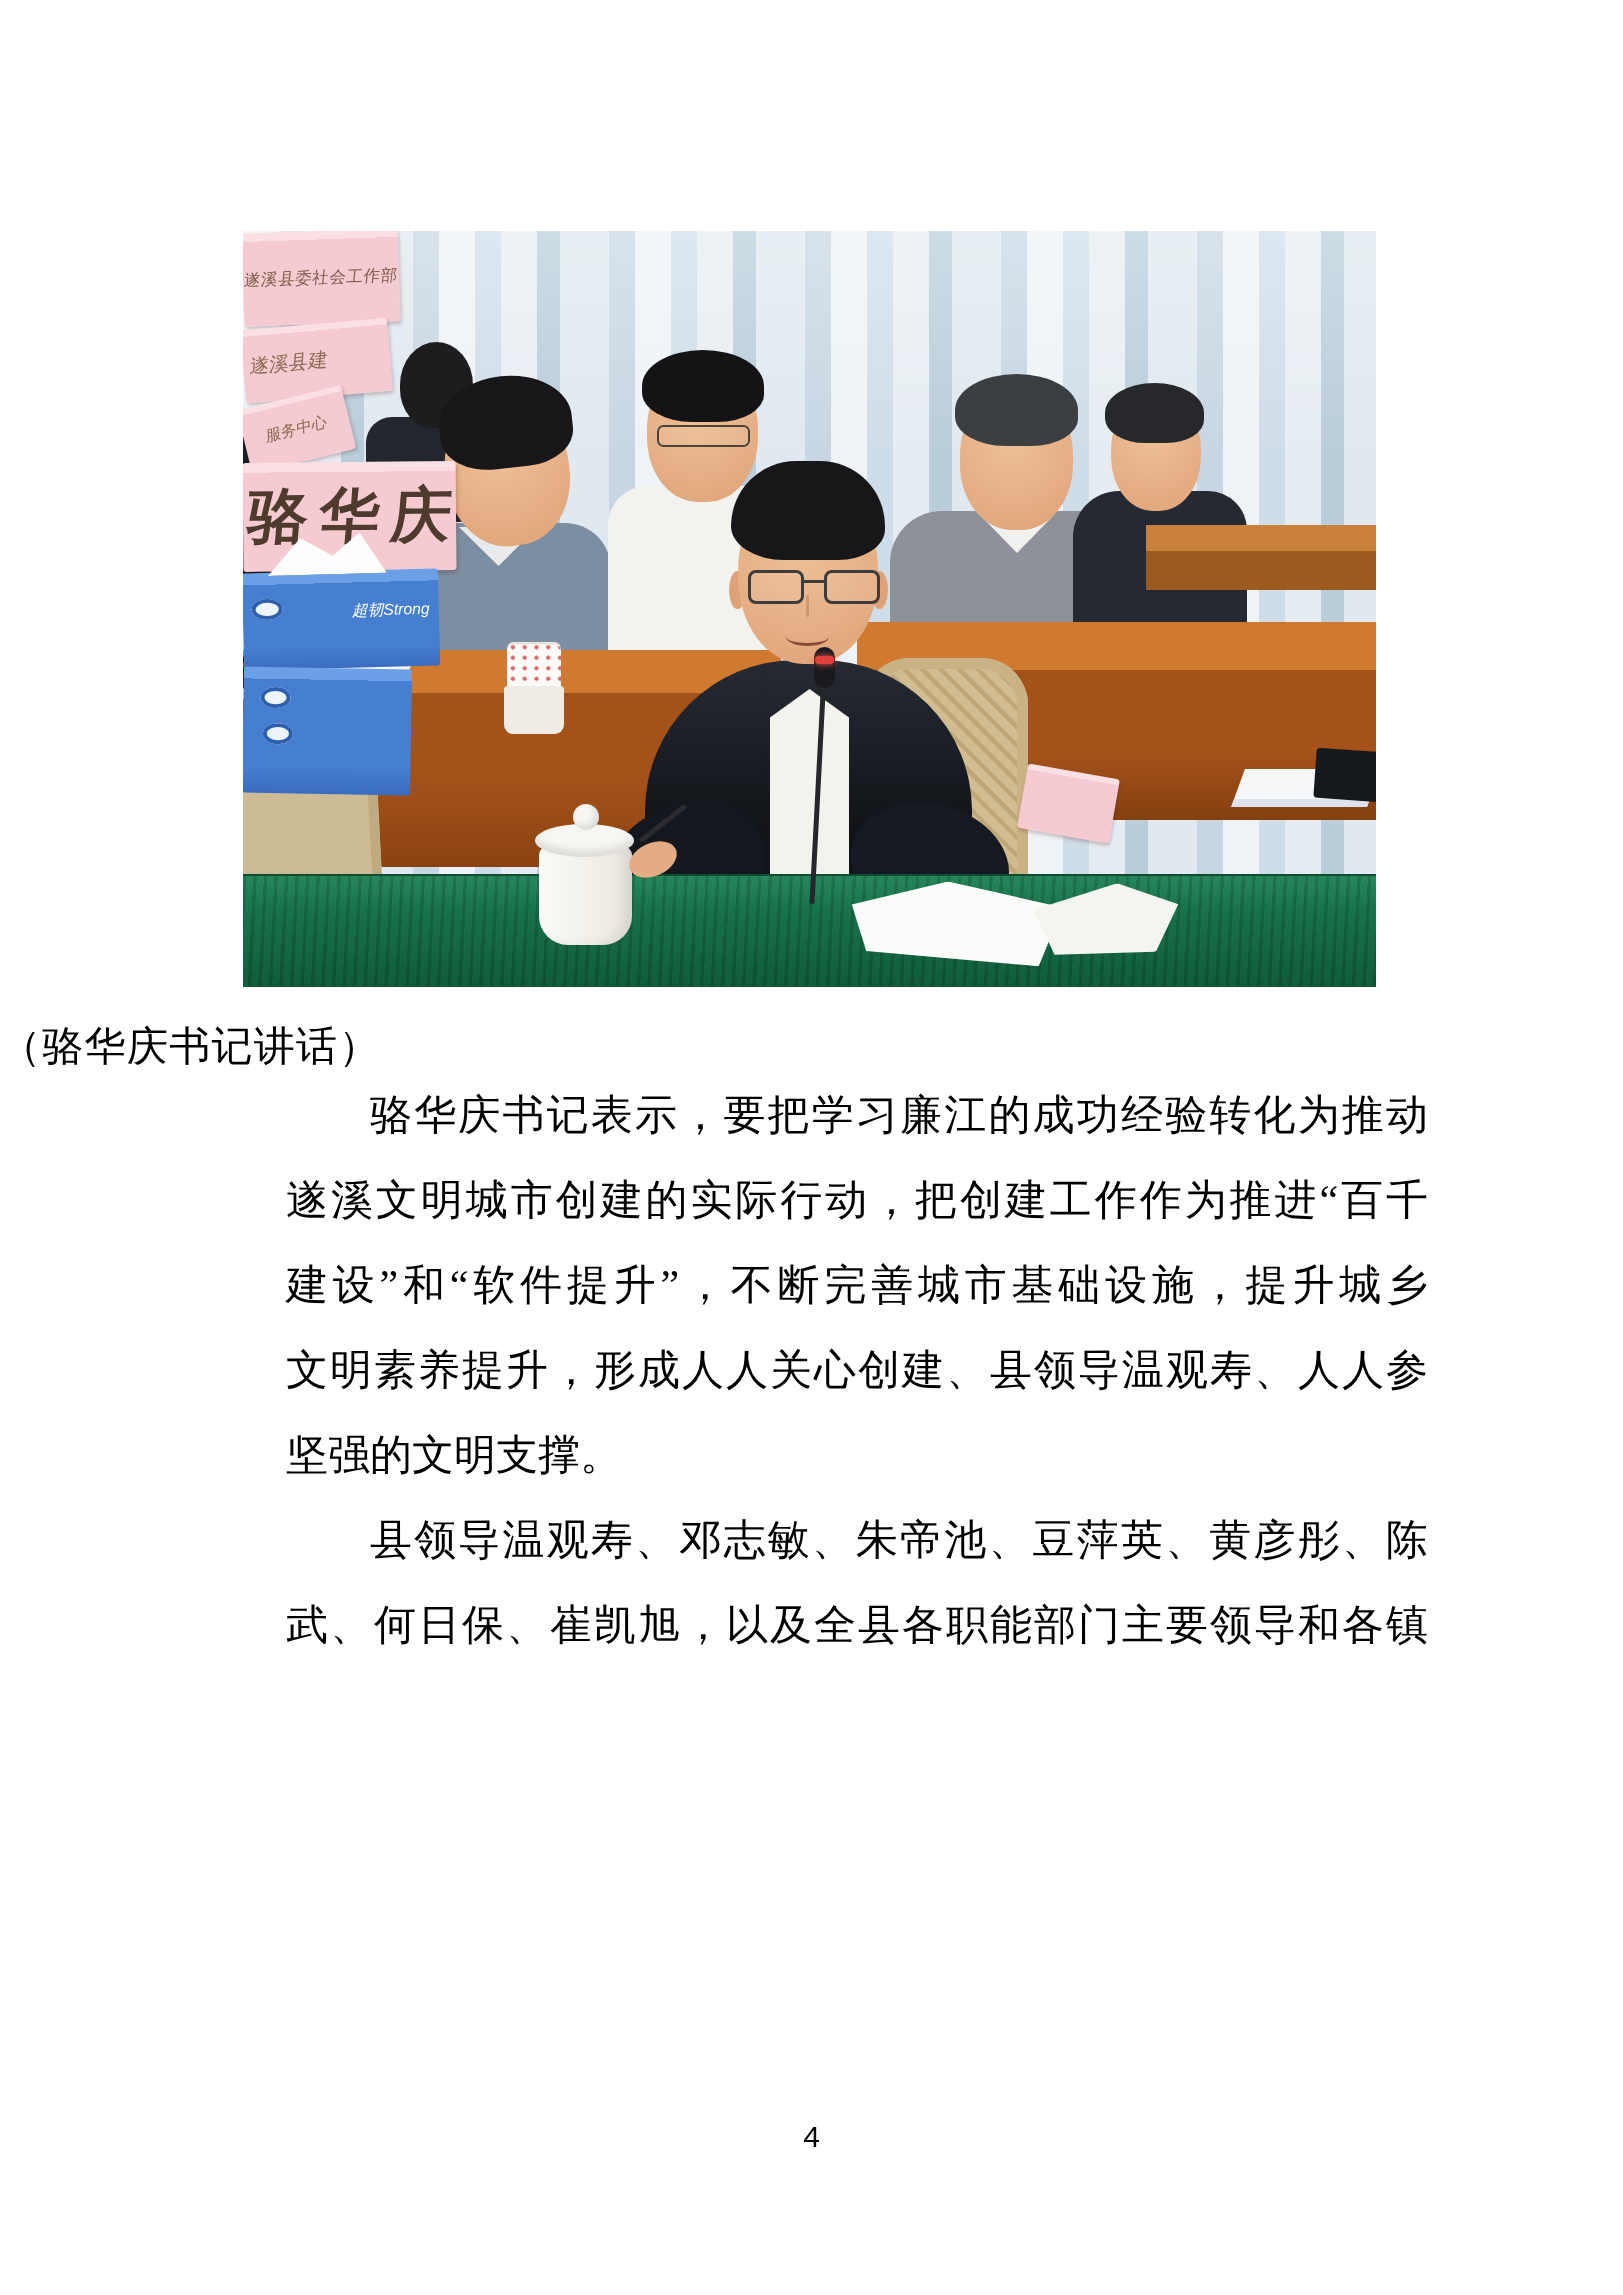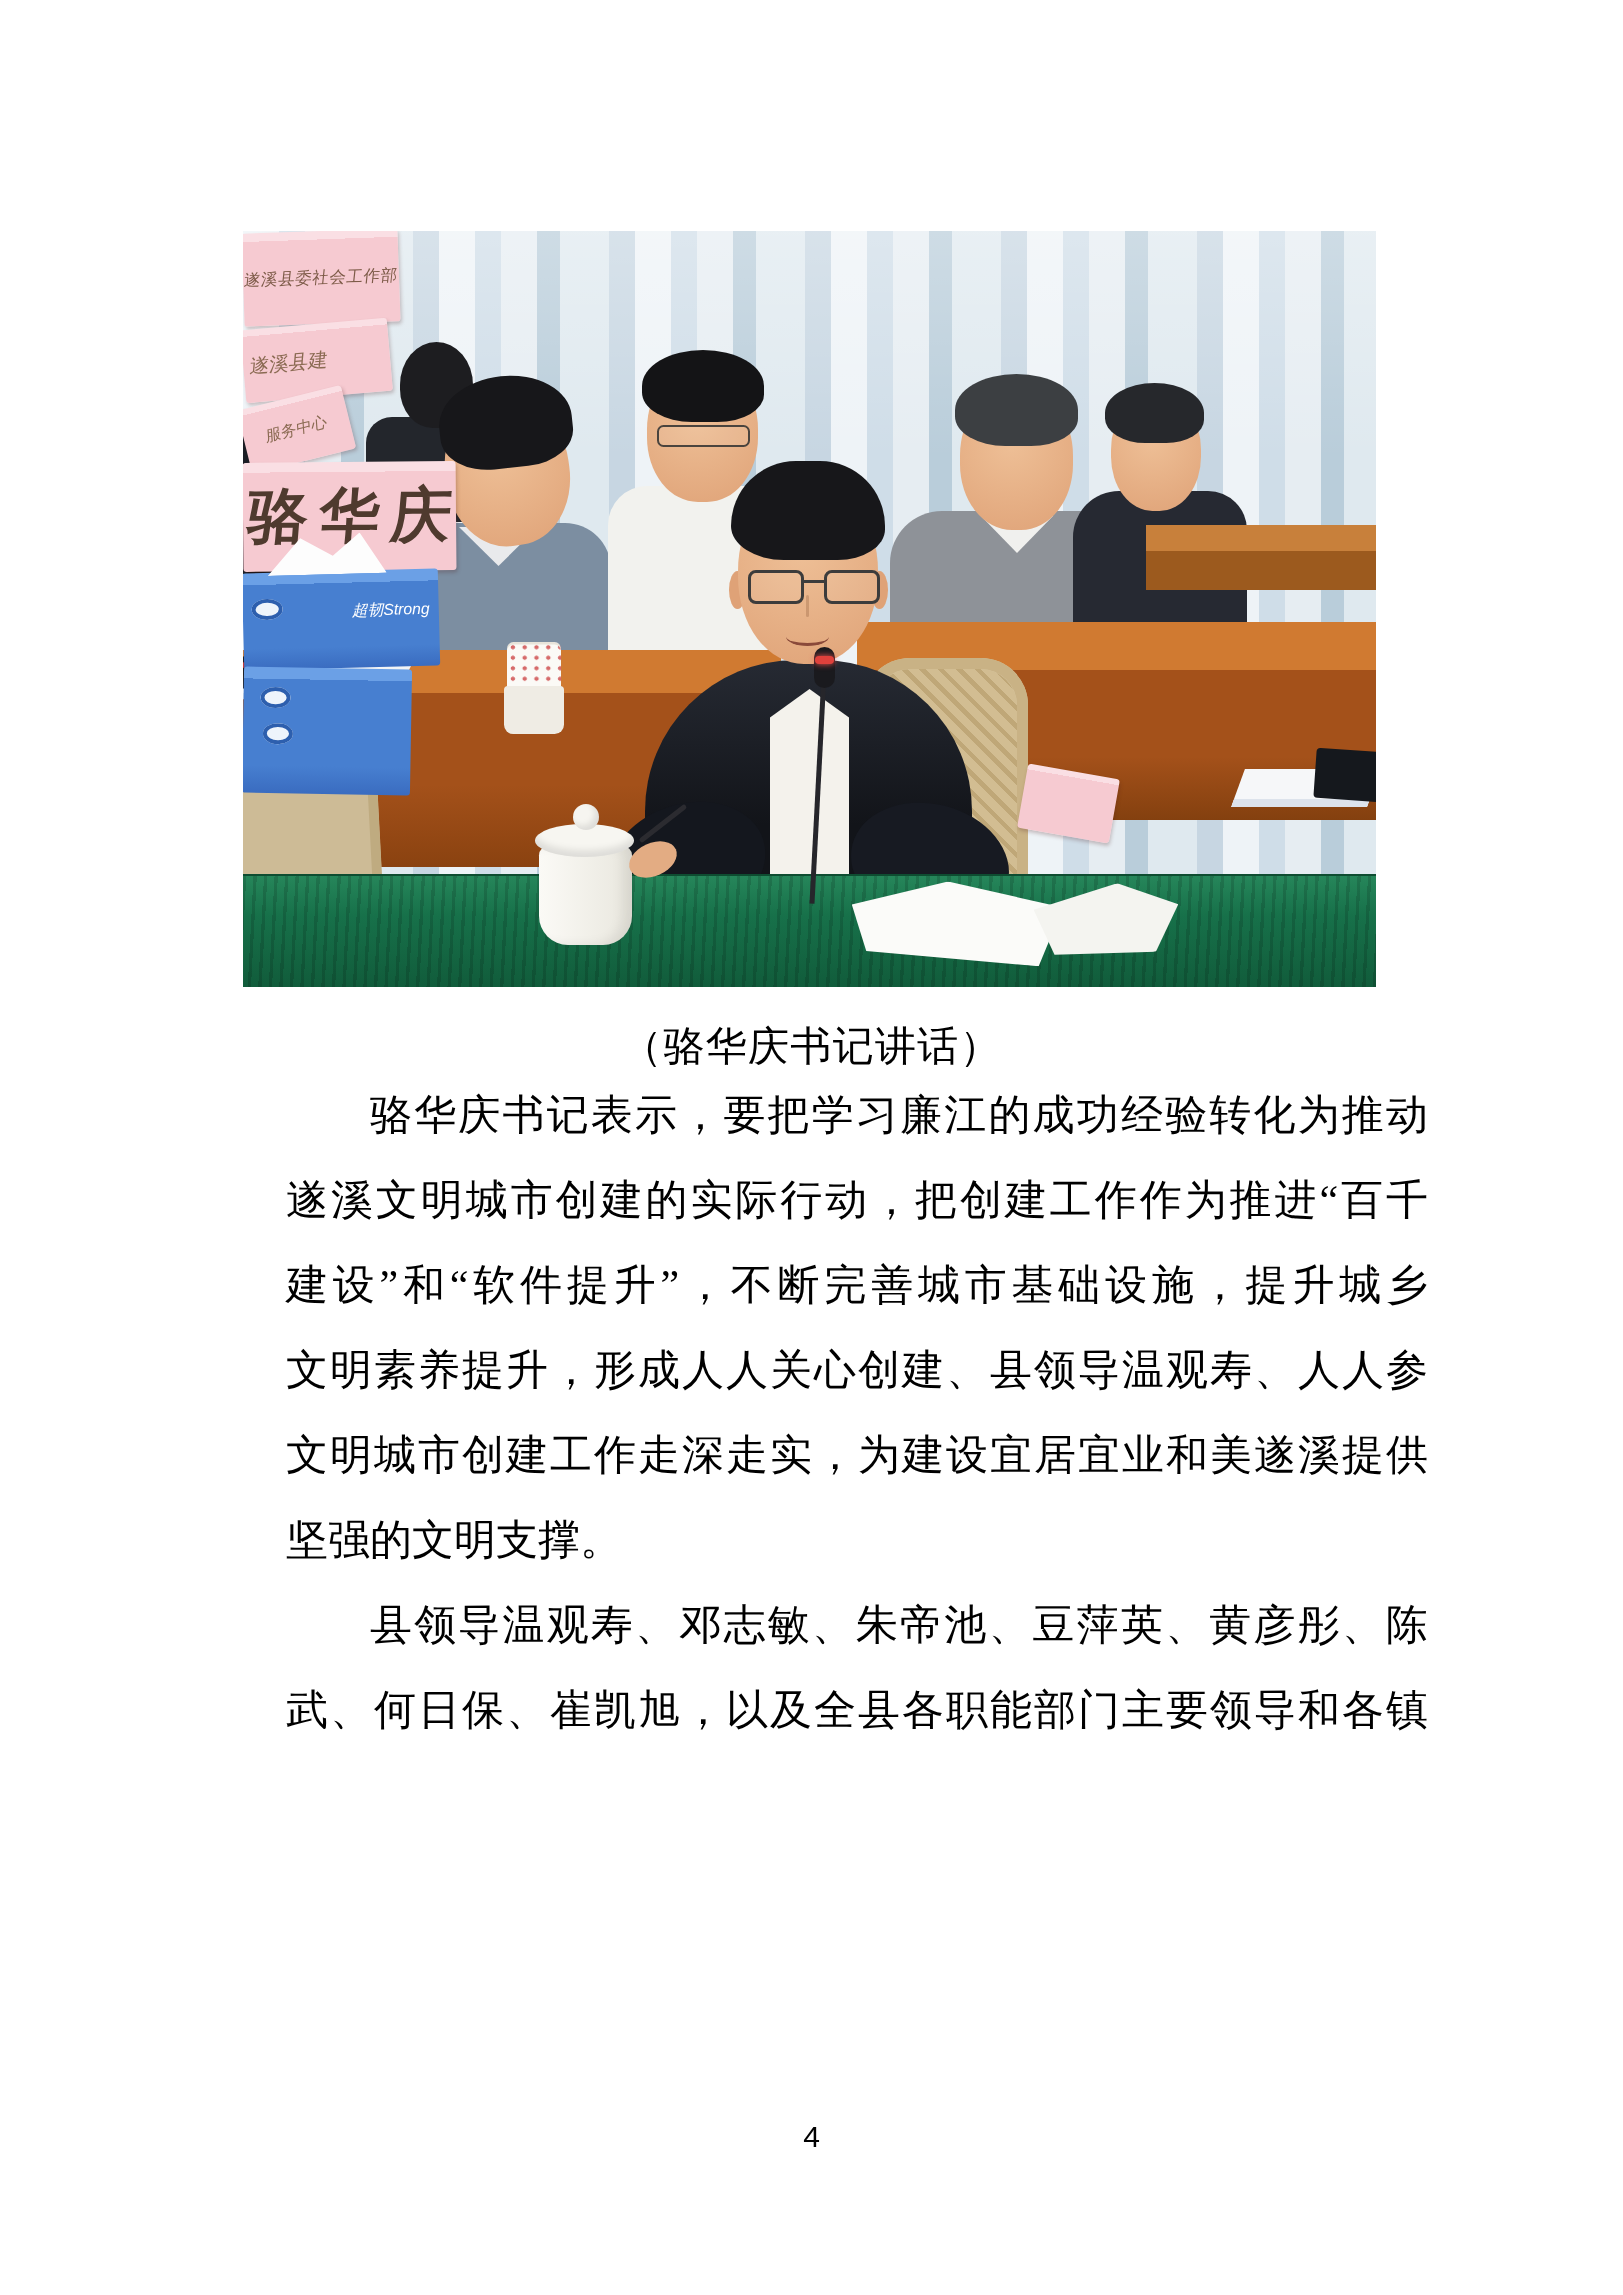--- a/index.html
+++ b/index.html
@@ -140,21 +140,21 @@
                background:#eef4fb; box-shadow:inset 0 0 0 3.9px #2d5fae; }
 
   .papers-front  { left:608px; top:651px; width:211px; height:80px; background:#fbfbf9; transform:rotate(3deg);
                    clip-path:polygon(0 35%, 45% 0, 100% 25%, 90% 100%, 8% 92%); }
   .papers-front2 { left:793px; top:654px; width:144px; height:73px; background:#f4f4f0; transform:rotate(-8deg);
                    clip-path:polygon(0 20%, 60% 0, 100% 40%, 80% 100%, 10% 85%); }
   .hand { left:385px; top:612px; width:50px; height:33px; background:#e3ac83; border-radius:50%; transform:rotate(-24deg); }
   .pen  { left:391px; top:590px; width:58px; height:5.2px; background:#2b2b30; border-radius:2.6px; transform:rotate(-38deg); }
 
   
-  .caption { position:absolute; left:0; top:1004px; width:100%; text-align:center;
+  .caption { position:absolute; left:0; top:1004px; width:100%; text-align:left;
              font-size:41px; line-height:85px; letter-spacing:1.3px; }
   .bodytext { position:absolute; left:254px; top:1073px; width:1142px;
               font-size:42px; line-height:85px;margin-left:32px; }
   .line { text-align:justify; text-align-last:justify; }
   .line.indent { padding-left:84px; }
   .line.end { text-align-last:left; }
   .pagenum { position:absolute; left:0; top:2119px; width:100%; text-align:center;
              font-size:30px; line-height:35px; font-family:"Liberation Sans", sans-serif; }
 </style>
 </head>
@@ -246,21 +246,20 @@
     <i class="pen"></i>
   </div>
 
   <div class="caption">（骆华庆书记讲话）</div>
 
   <div class="bodytext">
     <div class="line indent">骆华庆书记表示，要把学习廉江的成功经验转化为推动</div>
     <div class="line">遂溪文明城市创建的实际行动，把创建工作作为推进“百千</div>
     <div class="line">建设”和“软件提升”，不断完善城市基础设施，提升城乡</div>
     <div class="line">文明素养提升，形成人人关心创建、县领导温观寿、人人参</div>
-    <div class="line">文明城市创建工作走深走实，为建设宜居宜业和美遂溪提供</div>
     <div class="line end">坚强的文明支撑。</div>
     <div class="line indent">县领导温观寿、邓志敏、朱帝池、豆萍英、黄彦彤、陈</div>
     <div class="line">武、何日保、崔凯旭，以及全县各职能部门主要领导和各镇</div>
   </div>
 
   <div class="pagenum">4</div>
 </div>
 
 
 </body></html>

